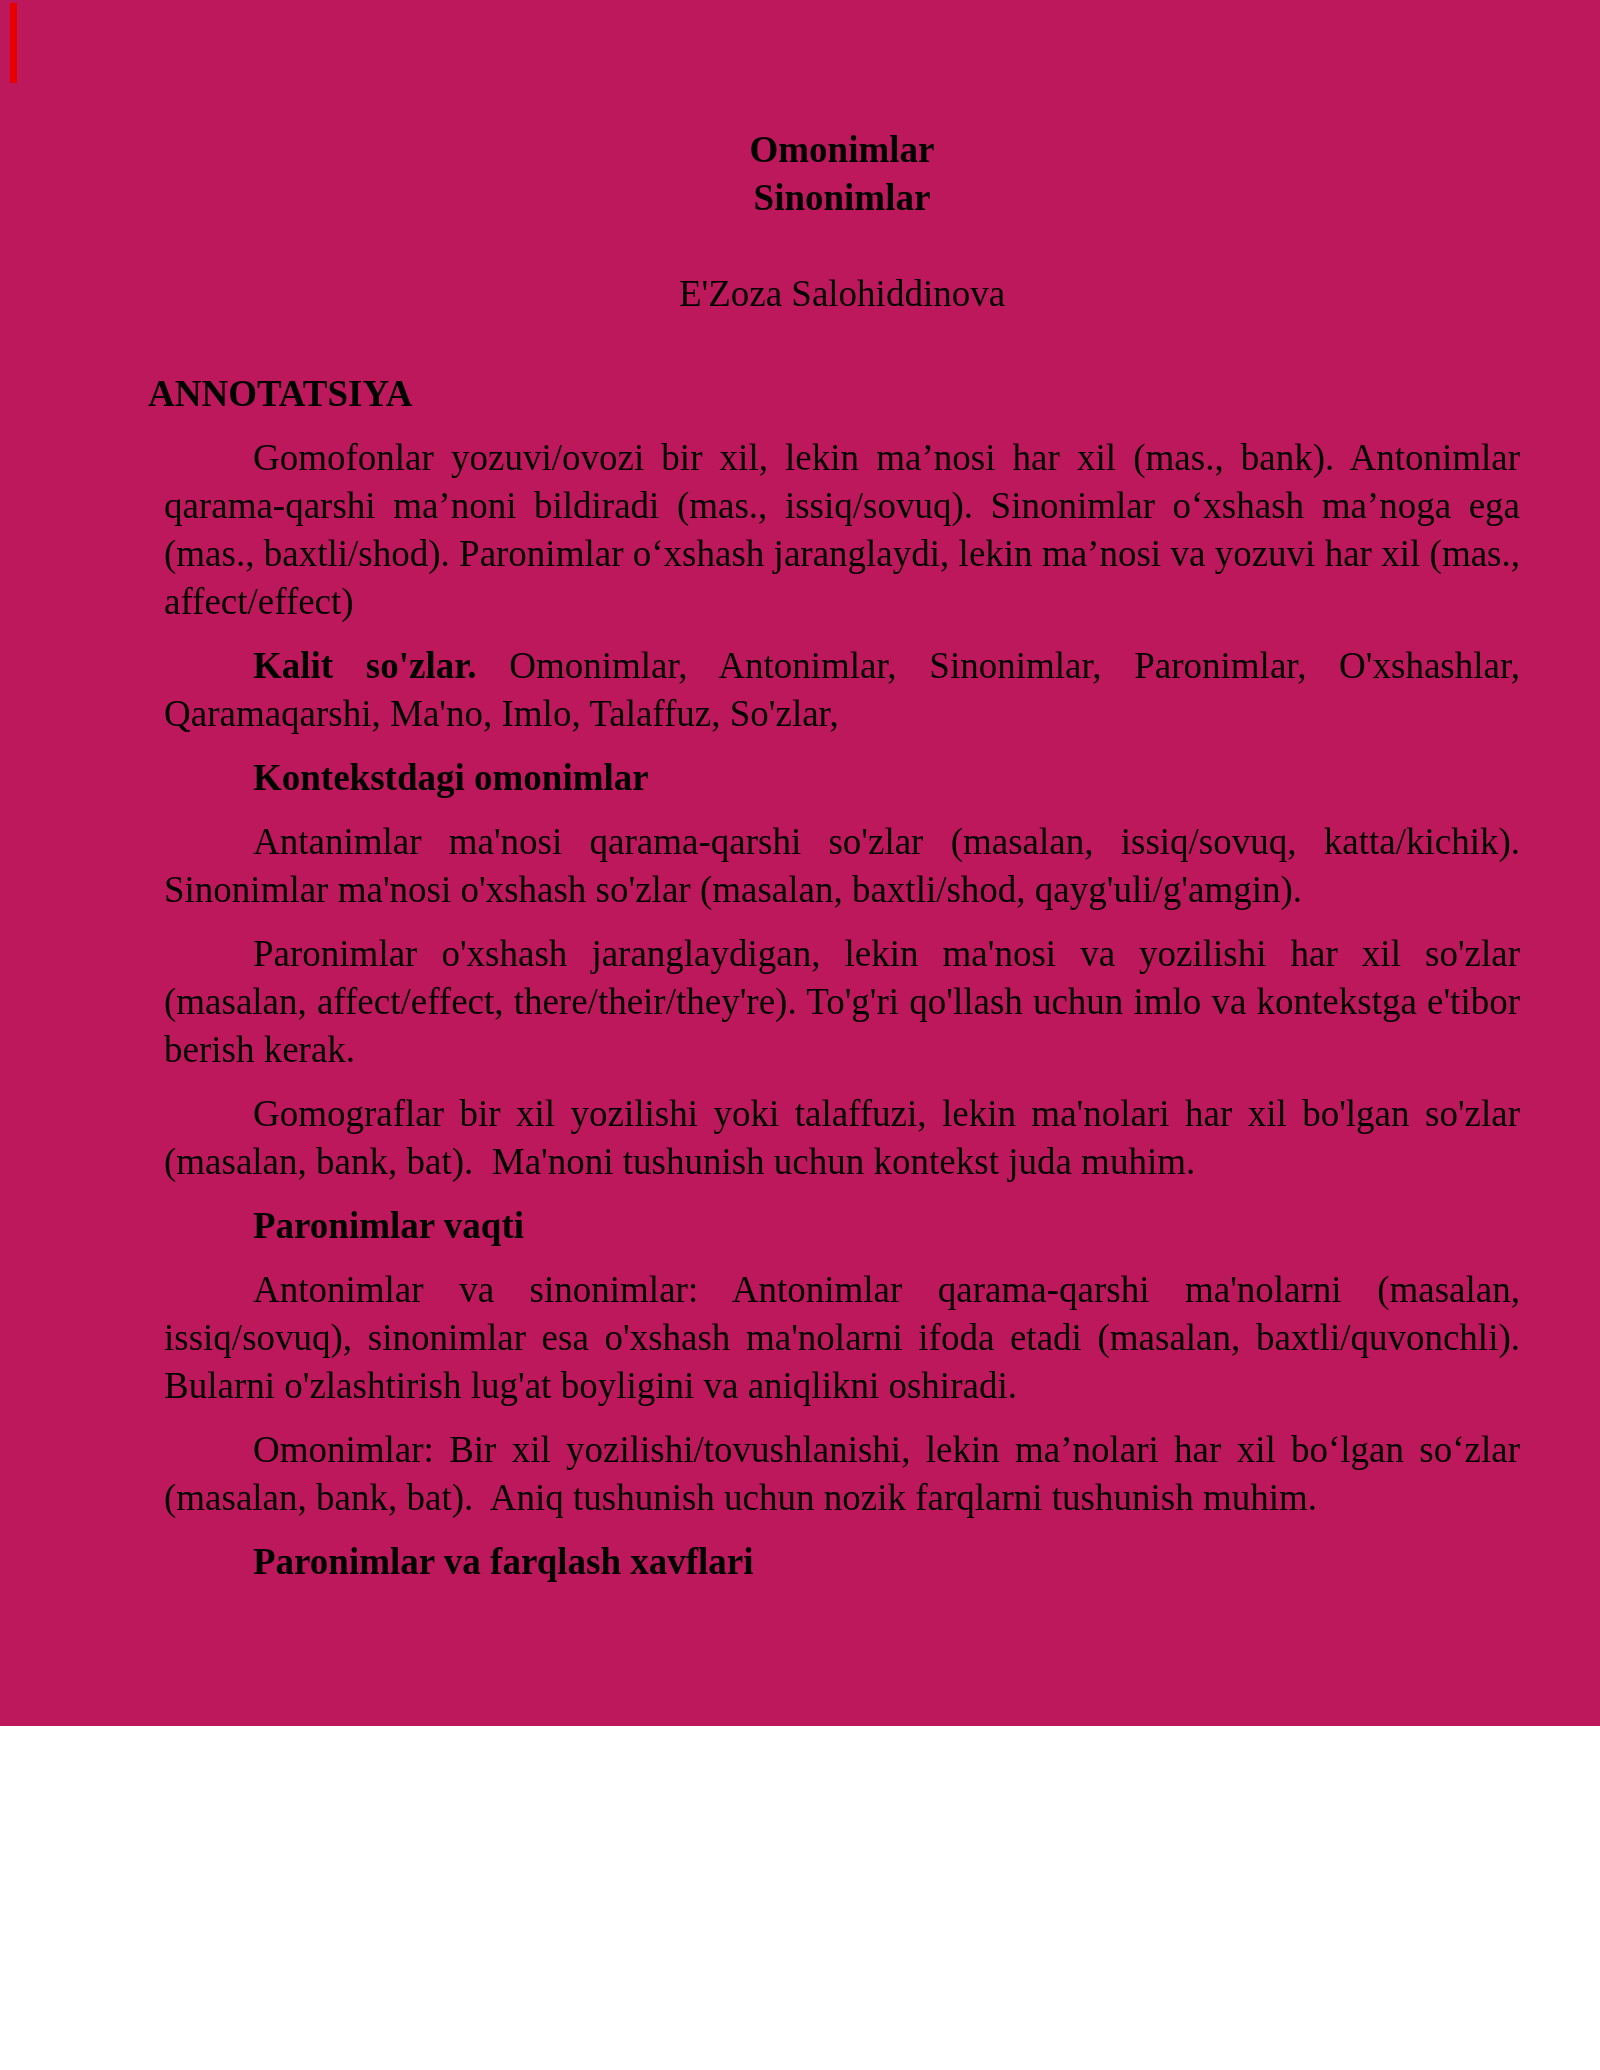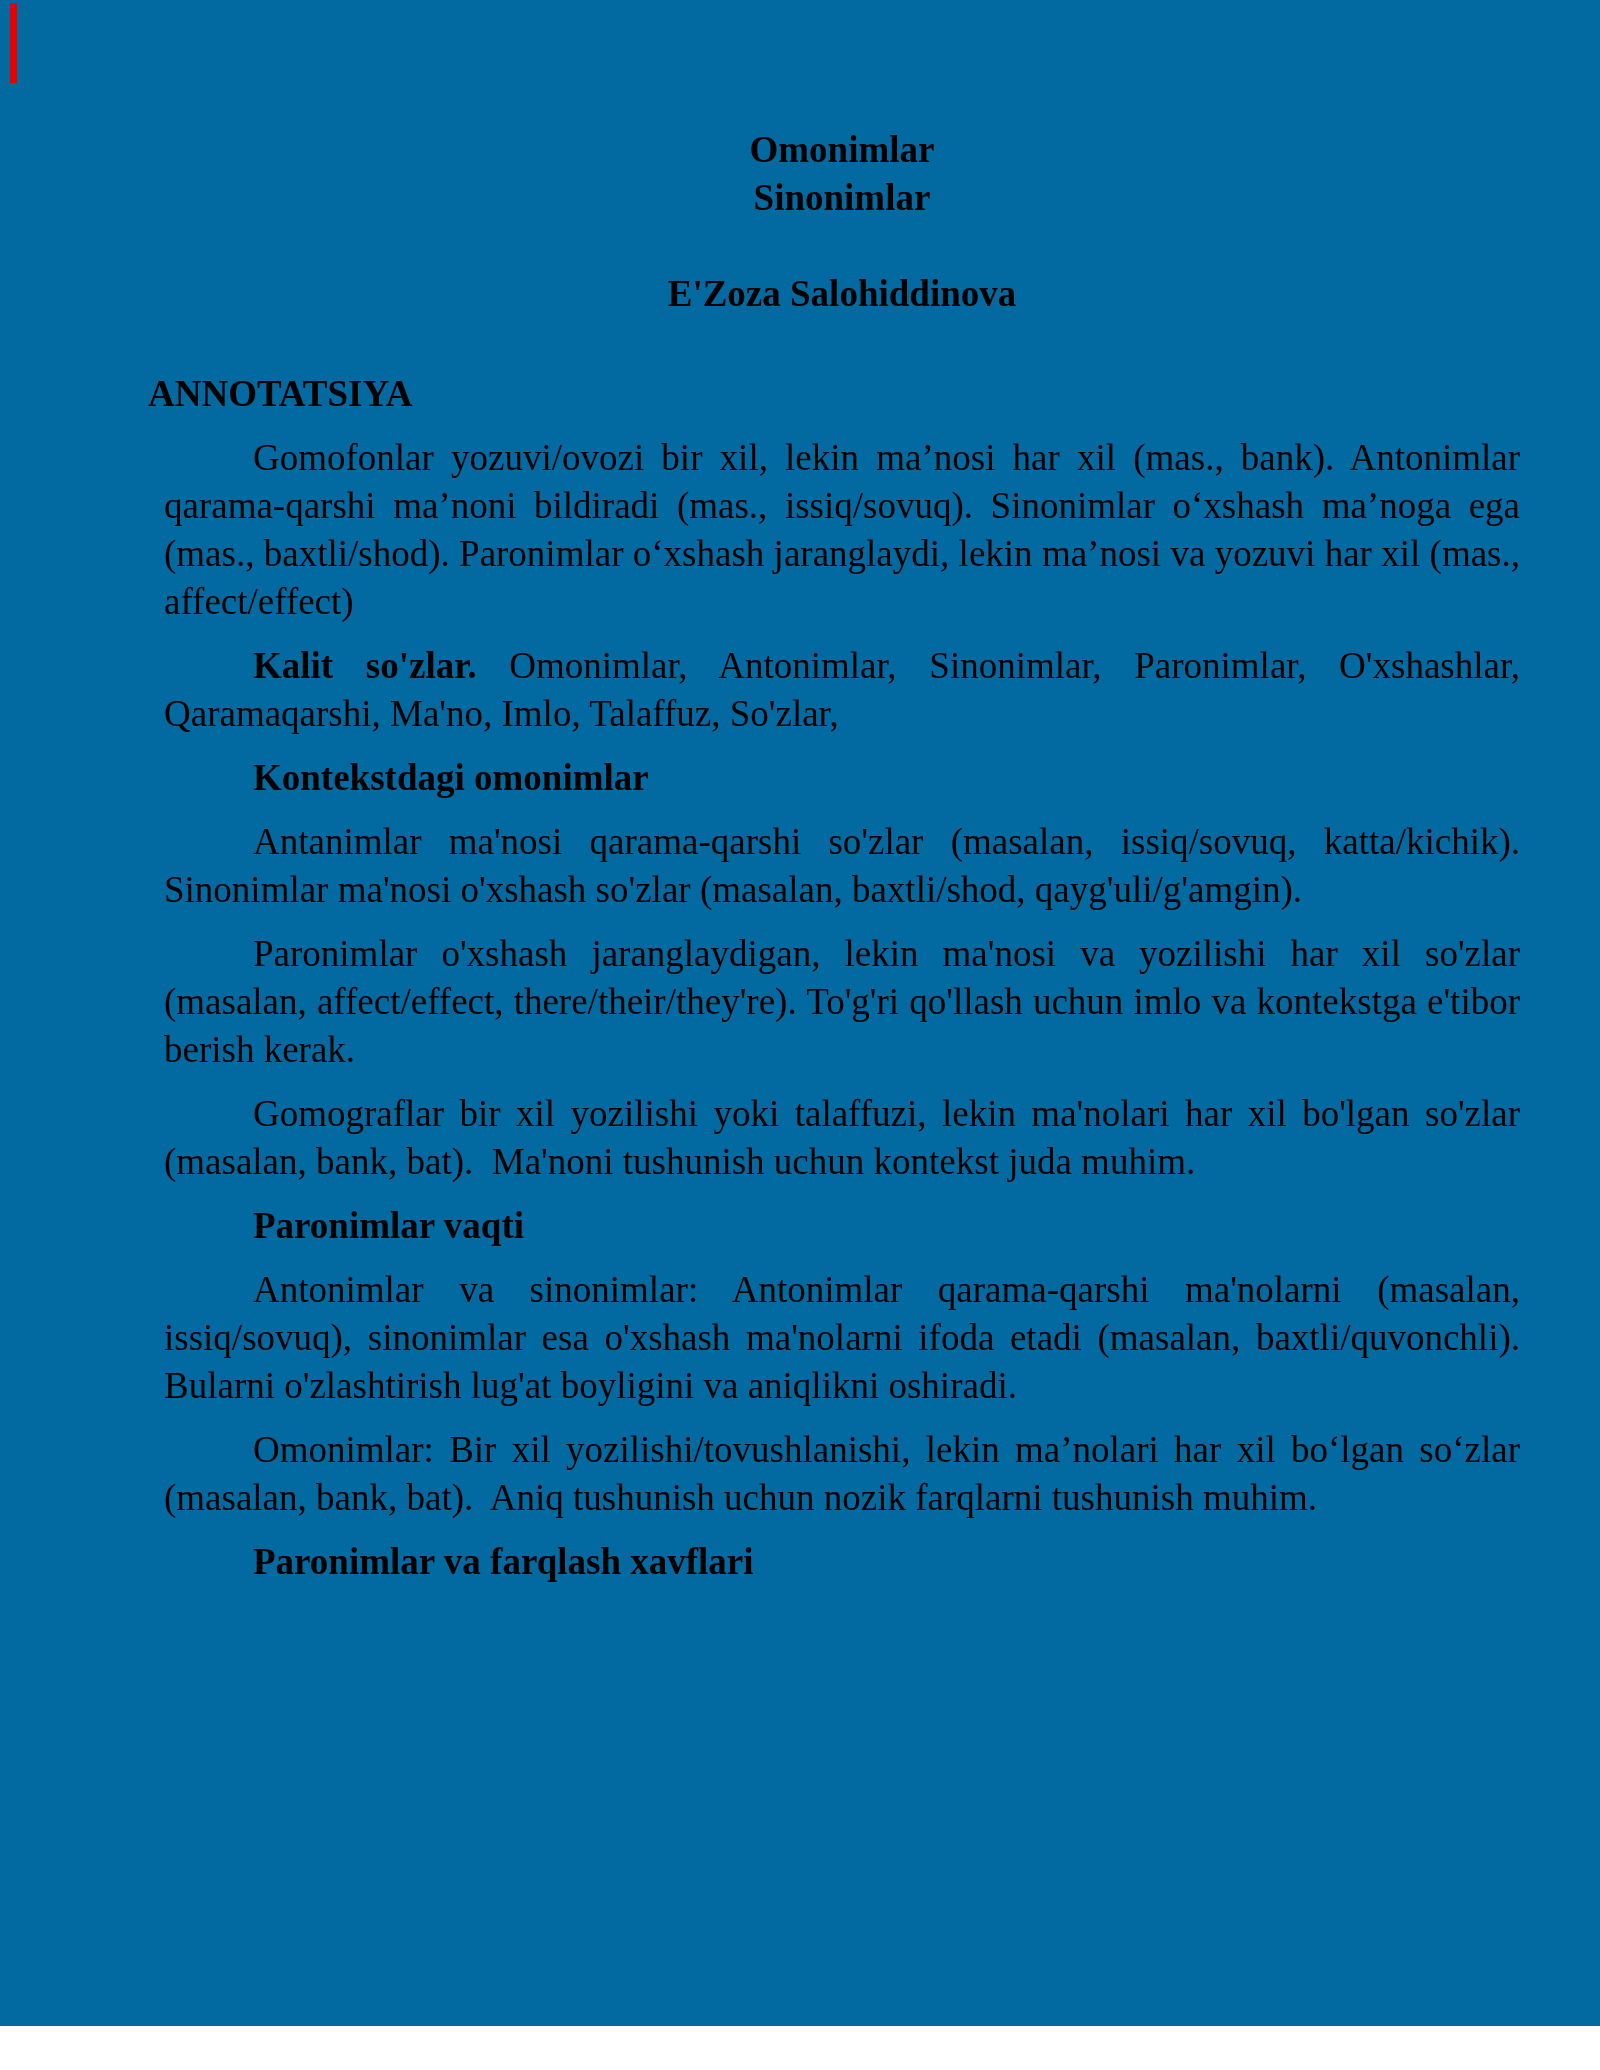--- a/index.html
+++ b/index.html
@@ -1,39 +1,39 @@
 <!DOCTYPE html>
 <html><head>
 <meta charset="utf-8">
 <style>
   html, body { margin: 0; padding: 0; background: #ffffff; }
   .page {
     position: relative;
     width: 1600px;
-    height: 2026px;
-    background: #0369a1;
+    height: 1726px;
+    background: #be185d;
     color: #000000;
     font-family: "Liberation Serif", "DejaVu Serif", serif;
     font-size: 37px;
     line-height: 48px;
     box-sizing: border-box;
     padding: 126px 64px 0 148px;
     overflow: hidden;
   }
   .rev-marker {
     position: absolute;
     left: 10px;
     top: 3px;
     width: 7px;
     height: 80px;
     background: #e80000;
   }
   .title-block { text-align: center; font-weight: bold; }
   .title-line { display: block; }
-  .author { text-align: center; font-weight: bold; margin: 48px 0 0 0; }
+  .author { text-align: center; font-weight: normal; margin: 48px 0 0 0; }
   .annot-heading { text-align: left; font-weight: bold; margin: 52px 0 0 0; }
   p.body {
     margin: 16px;
     text-align: justify;
     text-indent: 89px;
   }
   p.heading {
     margin: 16px;
     font-weight: bold;
     text-indent: 89px;

